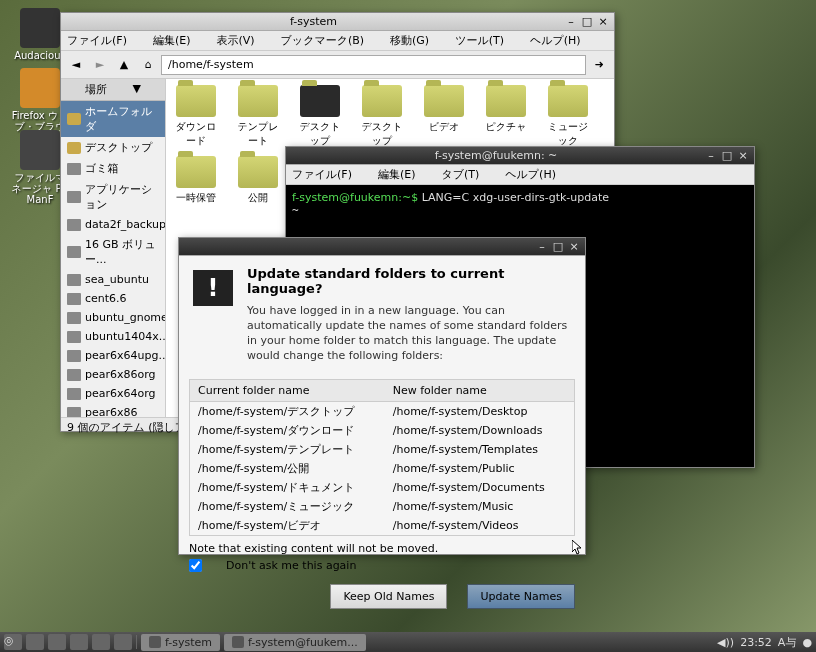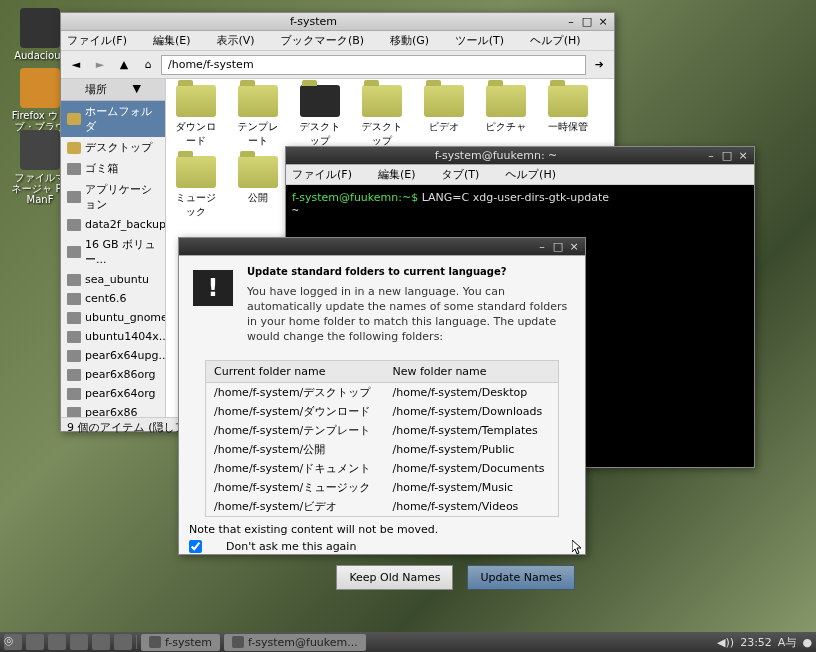--- a/index.html
+++ b/index.html
@@ -43,30 +43,30 @@
 
 .term { left: 285px; top: 146px; width: 470px; height: 322px; }
 .term-body { background: #000; color: #ddd; padding: 6px; font-family: monospace; font-size: 11px; height: calc(100% - 38px); }
 .term-prompt { color: #5d5; }
 
 
 .dialog { left: 178px; top: 237px; width: 408px; height: 318px; background: #f5f5f5; }
 .dlg-body { padding: 10px 14px; display: flex; gap: 14px; }
 .dlg-icon { width: 40px; height: 36px; background: #222; color: #fff; display: flex; align-items: center; justify-content: center; font-size: 24px; font-weight: bold; position: relative; flex-shrink: 0; margin-top: 4px; }
 .dlg-icon::after { content: '!'; }
-.dlg-text h3 { font-size: 10px; font-weight: bold; margin-bottom: 8px; }
+.dlg-text h3 { font-size: 13px; font-weight: bold; margin-bottom: 8px; }
 .dlg-text p { font-size: 11px; line-height: 1.35; color: #333; }
-.dlg-table { margin: 6px 26px 0; border: 1px solid #ccc; }
+.dlg-table { margin: 6px 10px 0; border: 1px solid #ccc; }
 .dlg-table table { width: 100%; border-collapse: collapse; }
 .dlg-table th { text-align: left; padding: 4px 8px; background: #e8e8e8; border-bottom: 1px solid #ccc; font-weight: normal; font-size: 11px; }
 .dlg-table td { padding: 2px 8px; font-size: 11px; }
 .dlg-note { padding: 6px 10px 0; font-size: 11px; }
 .dlg-check { padding: 4px 10px; display: flex; align-items: center; gap: 24px; font-size: 11px; }
 .dlg-check input { width: 13px; height: 13px; }
-.dlg-actions { padding: 8px 10px; display: flex; justify-content: flex-end; gap: 14px; }
+.dlg-actions { padding: 8px 10px; display: flex; justify-content: flex-end; gap: 20px; }
 .dlg-actions button { padding: 5px 12px; border: 1px solid #888; background: linear-gradient(#f0f0f0, #d8d8d8); cursor: pointer; font-size: 11px; }
 .dlg-actions button.primary { background: linear-gradient(#8aa3bb, #5b7fa6); border-color: #456; }
 
 
 .taskbar { position: absolute; bottom: 0; left: 0; right: 0; height: 20px; background: linear-gradient(#555, #333); display: flex; align-items: center; padding: 0 4px; gap: 4px; color: #ddd; font-size: 10px; }
 .taskbar .tbtn { width: 18px; height: 16px; background: #666; border-radius: 2px; cursor: pointer; }
 .taskbar .sep { width: 1px; height: 14px; background: #666; }
 .task-item { background: #888; padding: 2px 8px; border-radius: 2px; display: flex; align-items: center; gap: 4px; cursor: pointer; color: #222; }
 .task-ico { width: 12px; height: 12px; background: #555; border-radius: 2px; }
 .tray { margin-left: auto; display: flex; align-items: center; gap: 6px; }
@@ -200,25 +200,25 @@
         <div class="folder-item">
           <div class="folder-ico"></div>
           <div class="lbl">ビデオ</div>
         </div>
         <div class="folder-item">
           <div class="folder-ico"></div>
           <div class="lbl">ピクチャ</div>
         </div>
         <div class="folder-item">
           <div class="folder-ico"></div>
+          <div class="lbl">ミュージック</div>
+        </div>
+        <div class="folder-item">
+          <div class="folder-ico"></div>
           <div class="lbl">一時保管</div>
-        </div>
-        <div class="folder-item">
-          <div class="folder-ico"></div>
-          <div class="lbl">ミュージック</div>
         </div>
         <div class="folder-item">
           <div class="folder-ico"></div>
           <div class="lbl">公開</div>
         </div>
       </div>
   </div>
   <div class="statusbar">
     <span>9 個のアイテム (隠しアイテム 22</span>
   </div>

